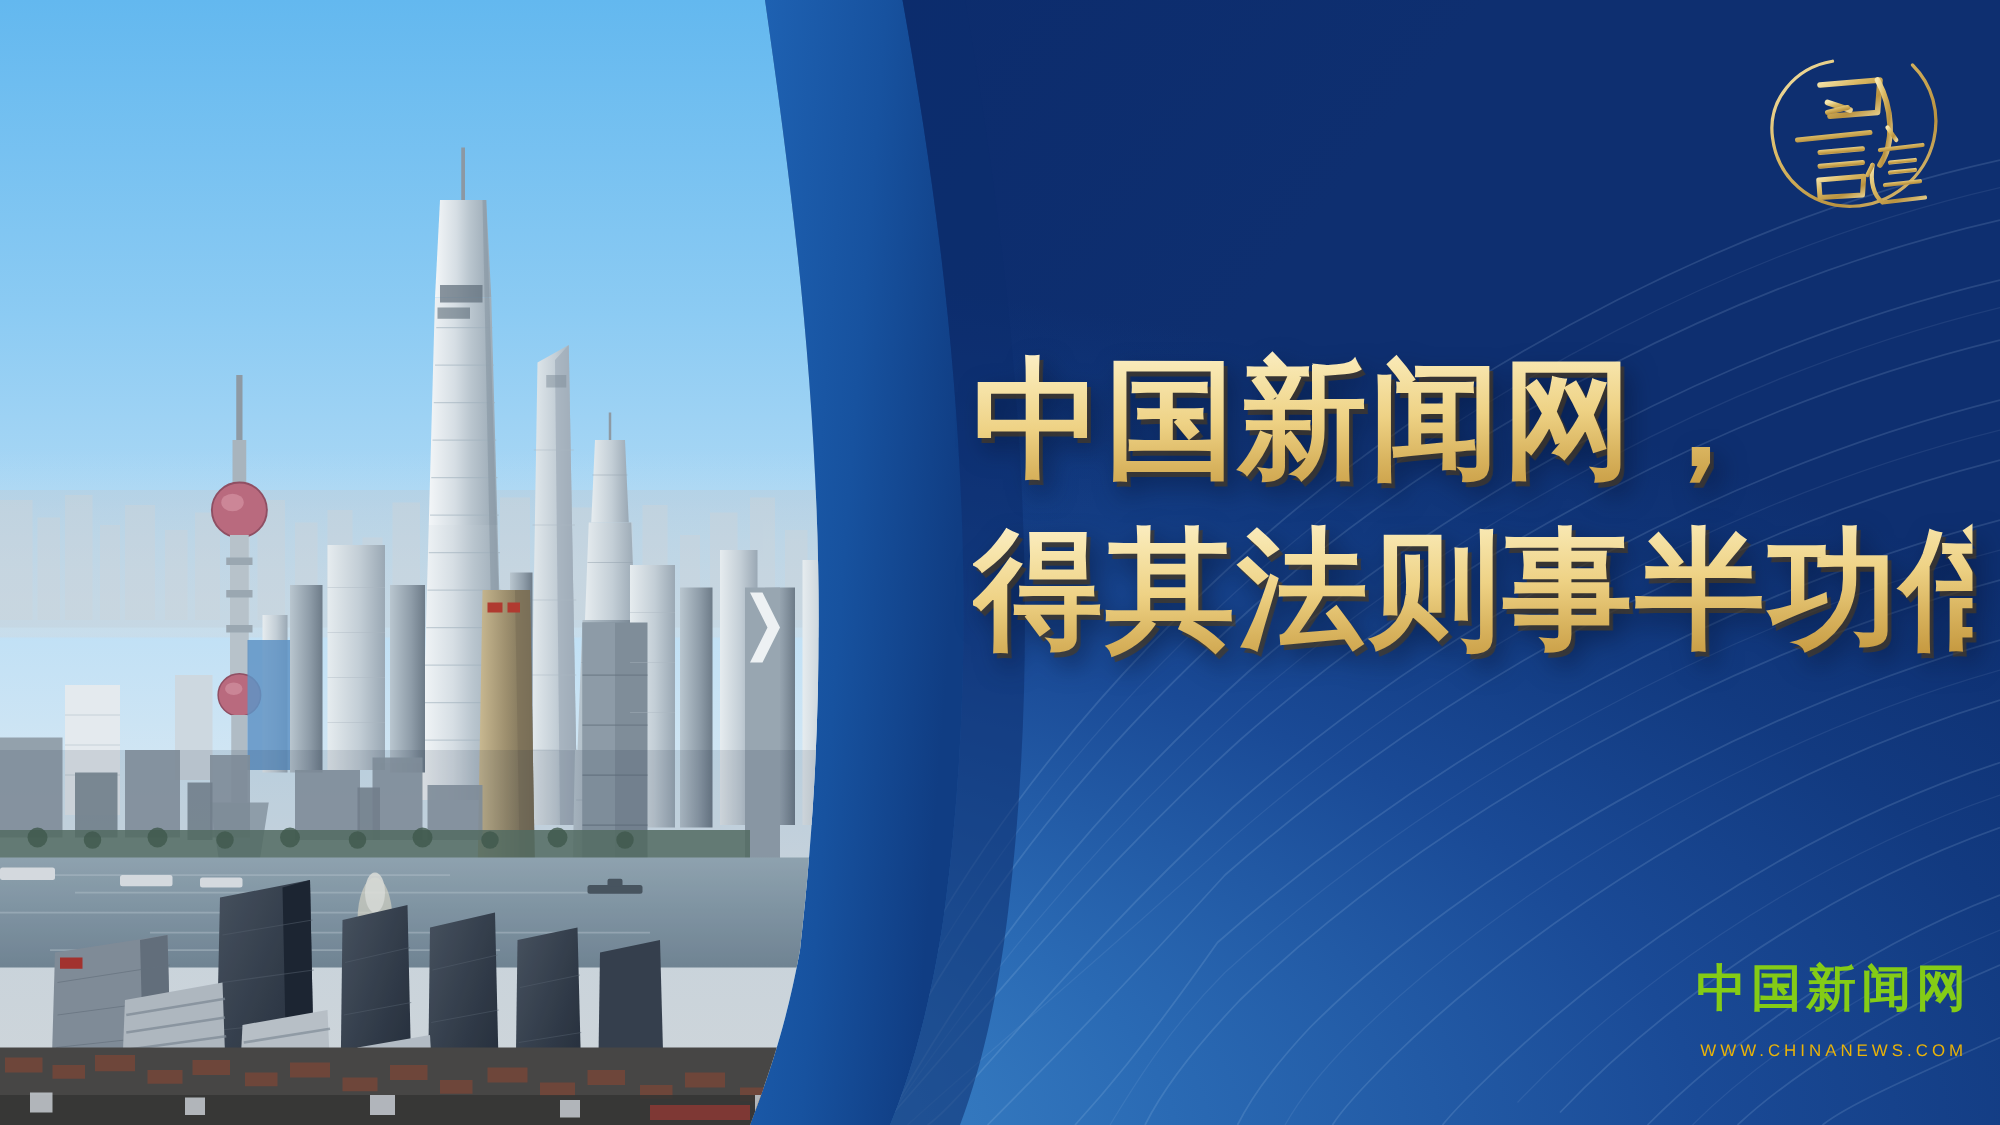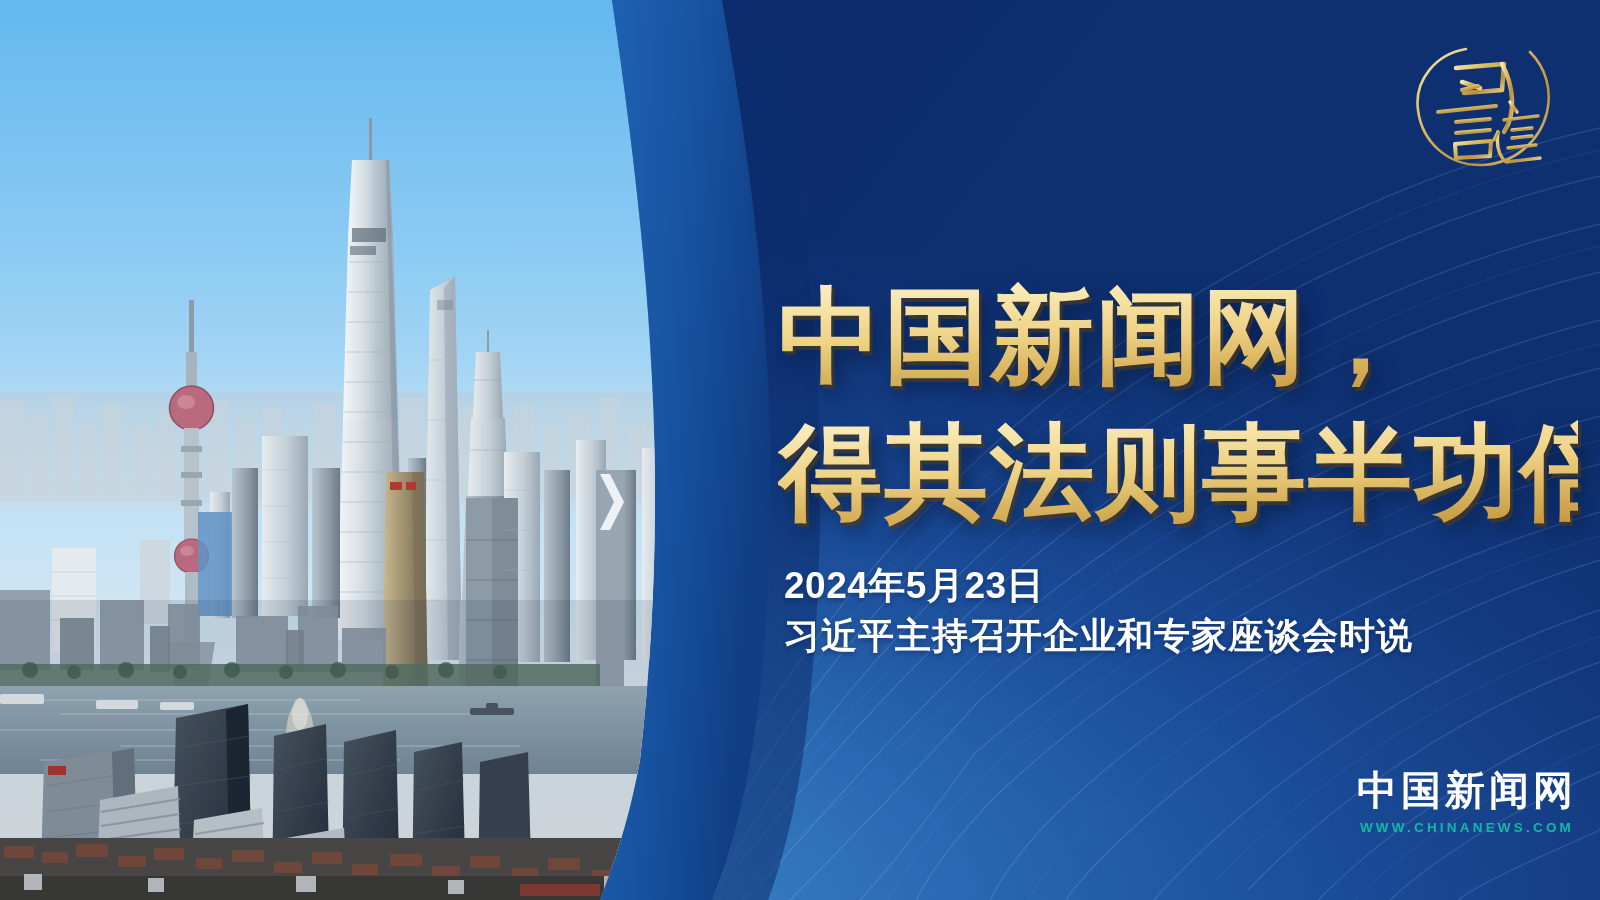--- a/index.html
+++ b/index.html
@@ -65,26 +65,26 @@
     color:#ffffff;font-weight:700;white-space:nowrap;
     text-shadow:0 2px 5px rgba(4,22,60,.45);
   }
   .sub-date{font-size:37px;line-height:47px;letter-spacing:.5px;}
   .sub-src{font-size:36px;line-height:48px;letter-spacing:1px;margin-top:3px;}
 
   
   .watermark{position:absolute;left:1352px;top:768px;width:230px;text-align:center;}
   .wm-cn{
     font-family:"Liberation Serif","DejaVu Serif",serif;
-    font-size:40px;font-weight:700;color:#ffffff;letter-spacing:4px;
+    font-size:40px;font-weight:700;color:#84cc16;letter-spacing:4px;
     line-height:46px;white-space:nowrap;
   }
   .wm-url{
-    font-size:13.5px;color:#14b8a6;letter-spacing:3.2px;
-    line-height:18px;margin-top:5px;white-space:nowrap;font-weight:bold;
+    font-size:13.5px;color:#eab308;letter-spacing:3.2px;
+    line-height:18px;margin-top:18px;white-space:nowrap;
   }
 </style>
 </head>
 <body>
 
 <div id="stage">
 
   <svg width="0" height="0" style="position:absolute" aria-hidden="true">
     <defs>
       <clipPath id="curveClip" clipPathUnits="userSpaceOnUse">
@@ -554,23 +554,19 @@
         </g>
       </g>
     </svg>
   </div>
 
   <div class="headline">
     <div class="hl-line l1">中国新闻网，</div>
     <div class="hl-line l2">得其法则事半功倍</div>
   </div>
 
-  <div class="subtitle">
-    <div class="sub-line sub-date">2024年5月23日</div>
-    <div class="sub-line sub-src">习近平主持召开企业和专家座谈会时说</div>
-  </div>
 
   <div class="watermark">
     <div class="wm-cn">中国新闻网</div>
     <div class="wm-url">WWW.CHINANEWS.COM</div>
   </div>
 
 </div>
 
 </body></html>

